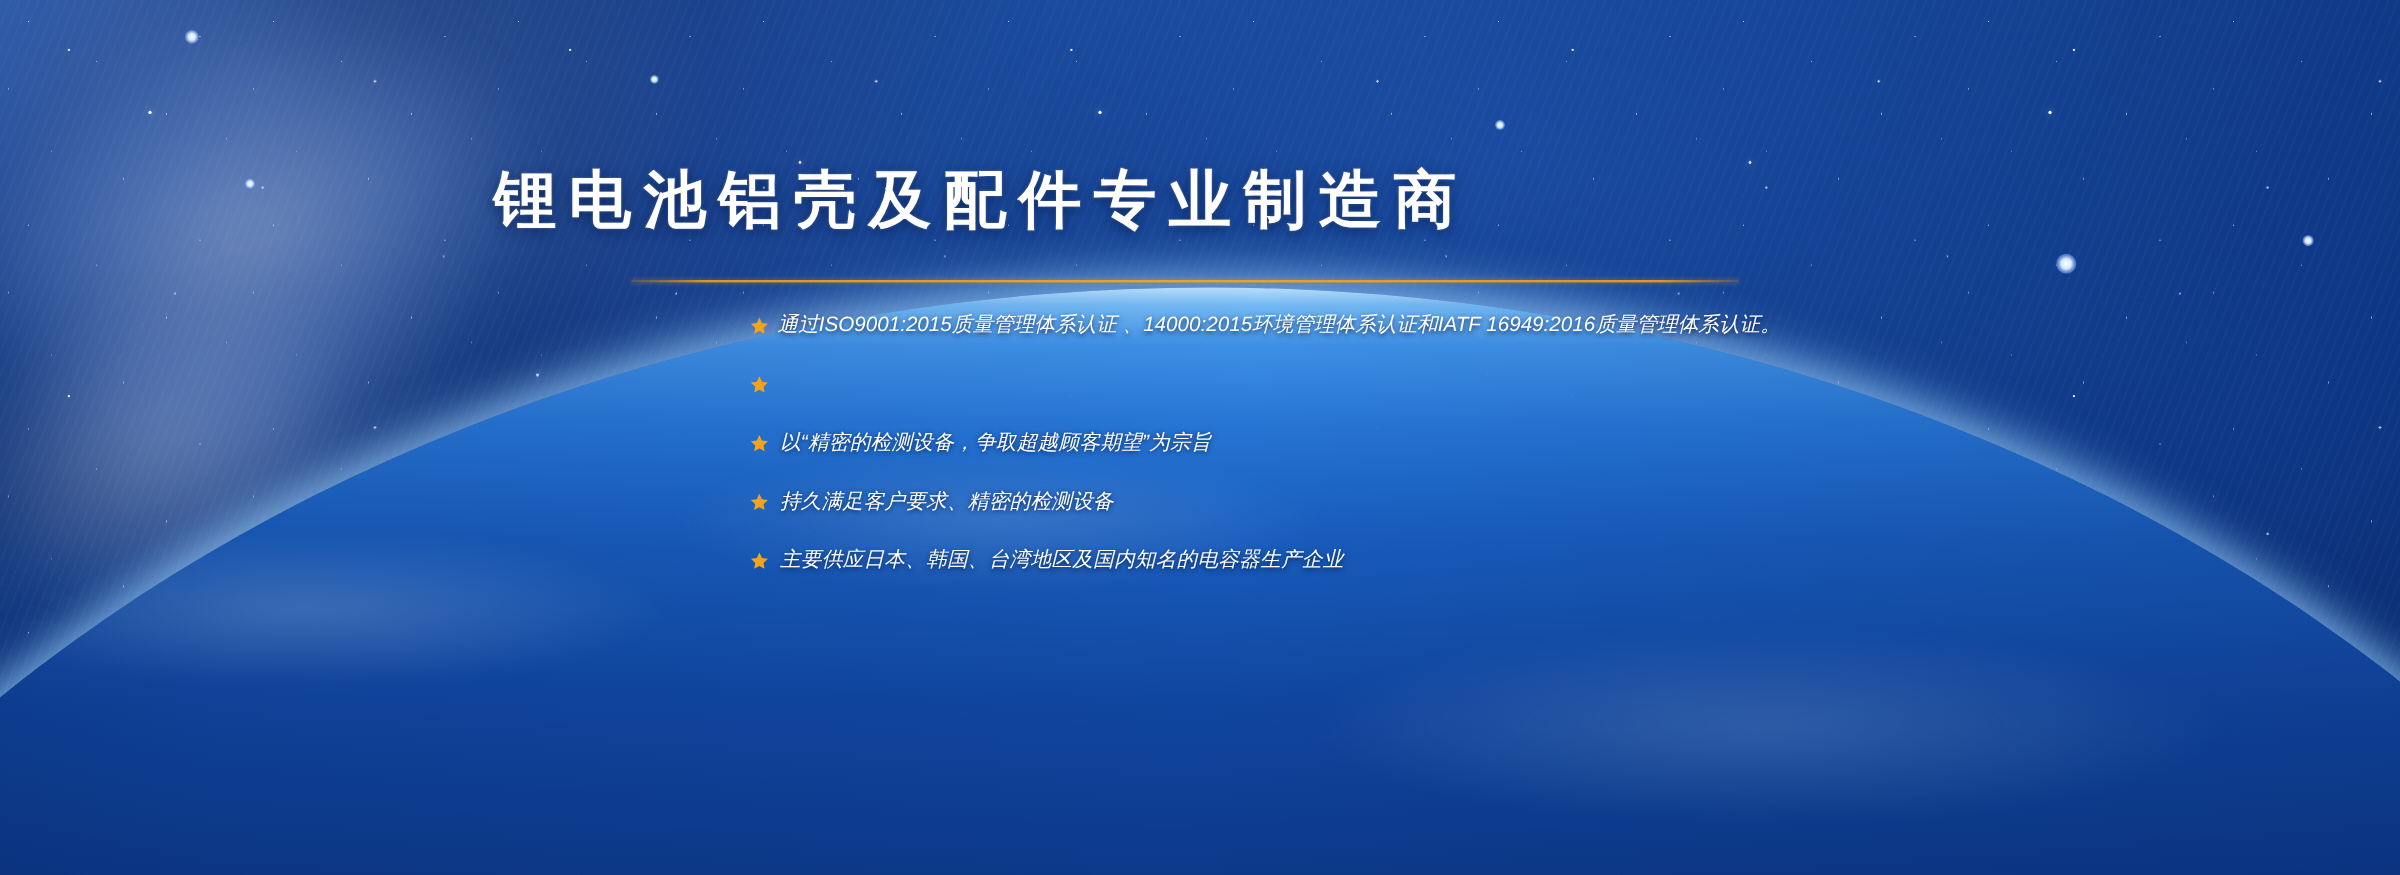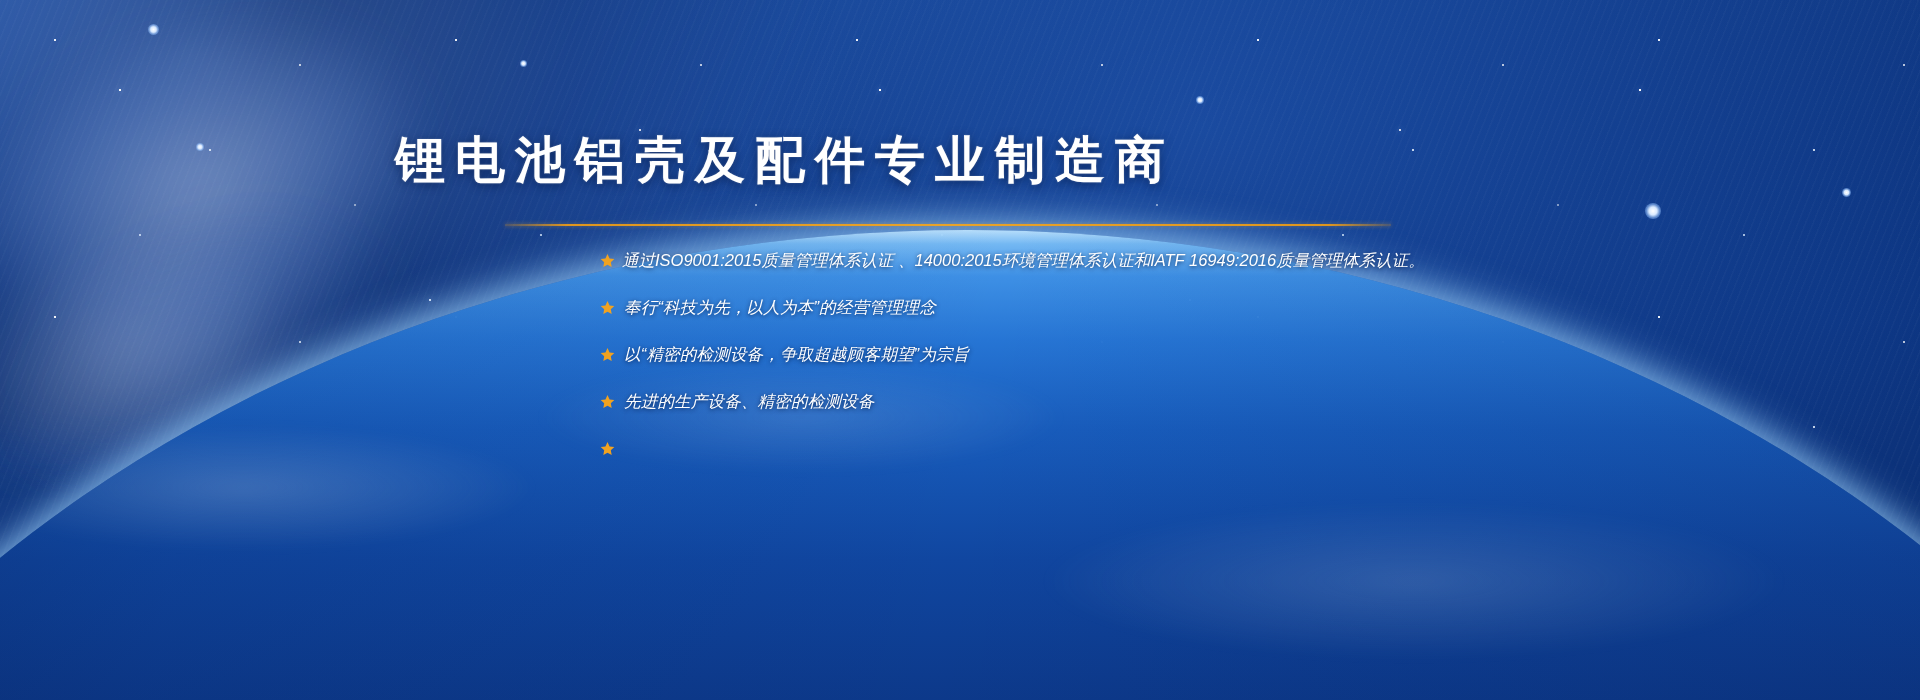--- a/index.html
+++ b/index.html
@@ -245,38 +245,38 @@
         <svg class="star-icon" viewBox="0 0 24 24">
           <polygon points="12,1.6 15.3,8.6 22.9,9.6 17.3,14.9 18.7,22.4 12,18.8 5.3,22.4 6.7,14.9 1.1,9.6 8.7,8.6" fill="#f0a221"></polygon>
         </svg>
         <span class="bullet-text">通过ISO9001:2015质量管理体系认证 、14000:2015环境管理体系认证和IATF 16949:2016质量管理体系认证。</span>
       </div>
 
       <div class="bullet">
         <svg class="star-icon" viewBox="0 0 24 24">
           <polygon points="12,1.6 15.3,8.6 22.9,9.6 17.3,14.9 18.7,22.4 12,18.8 5.3,22.4 6.7,14.9 1.1,9.6 8.7,8.6" fill="#f0a221"></polygon>
         </svg>
-        <span class="bullet-text">奉行“科技为先，以人为本”的经营管理理念</span>
       </div>
 
       <div class="bullet">
         <svg class="star-icon" viewBox="0 0 24 24">
           <polygon points="12,1.6 15.3,8.6 22.9,9.6 17.3,14.9 18.7,22.4 12,18.8 5.3,22.4 6.7,14.9 1.1,9.6 8.7,8.6" fill="#f0a221"></polygon>
         </svg>
         <span class="bullet-text">以“精密的检测设备，争取超越顾客期望”为宗旨</span>
       </div>
 
       <div class="bullet">
         <svg class="star-icon" viewBox="0 0 24 24">
           <polygon points="12,1.6 15.3,8.6 22.9,9.6 17.3,14.9 18.7,22.4 12,18.8 5.3,22.4 6.7,14.9 1.1,9.6 8.7,8.6" fill="#f0a221"></polygon>
         </svg>
-        <span class="bullet-text">先进的生产设备、精密的检测设备</span>
-      </div>
-
-      <div class="bullet">
-        <svg class="star-icon" viewBox="0 0 24 24">
-          <polygon points="12,1.6 15.3,8.6 22.9,9.6 17.3,14.9 18.7,22.4 12,18.8 5.3,22.4 6.7,14.9 1.1,9.6 8.7,8.6" fill="#f0a221"></polygon>
-        </svg>
+        <span class="bullet-text">持久满足客户要求、精密的检测设备</span>
+      </div>
+
+      <div class="bullet">
+        <svg class="star-icon" viewBox="0 0 24 24">
+          <polygon points="12,1.6 15.3,8.6 22.9,9.6 17.3,14.9 18.7,22.4 12,18.8 5.3,22.4 6.7,14.9 1.1,9.6 8.7,8.6" fill="#f0a221"></polygon>
+        </svg>
+        <span class="bullet-text">主要供应日本、韩国、台湾地区及国内知名的电容器生产企业</span>
       </div>
 
     </div>
   </div>
 </div>
 
 </body></html>

